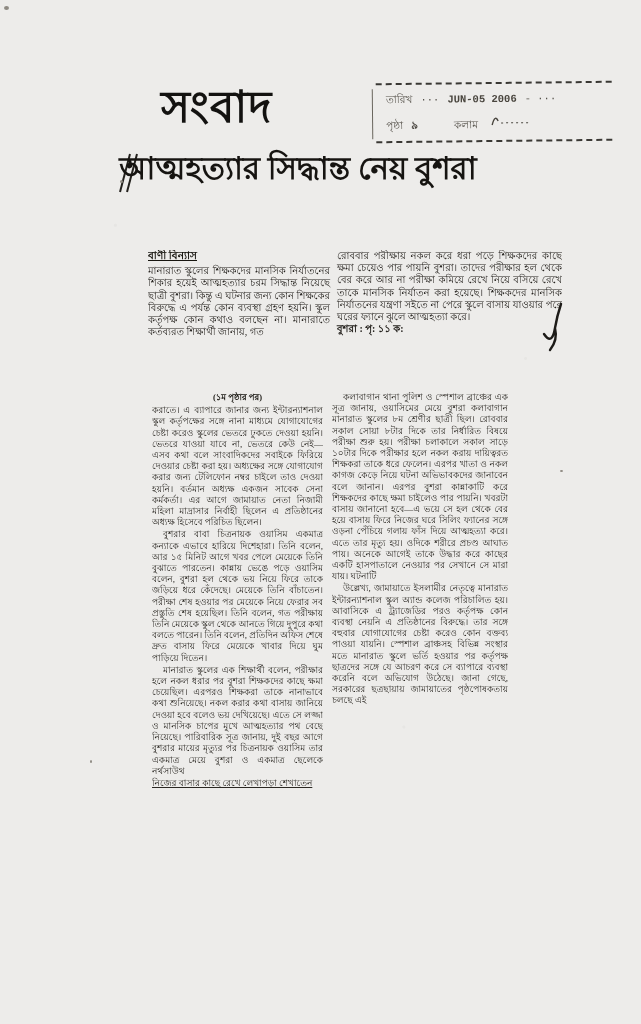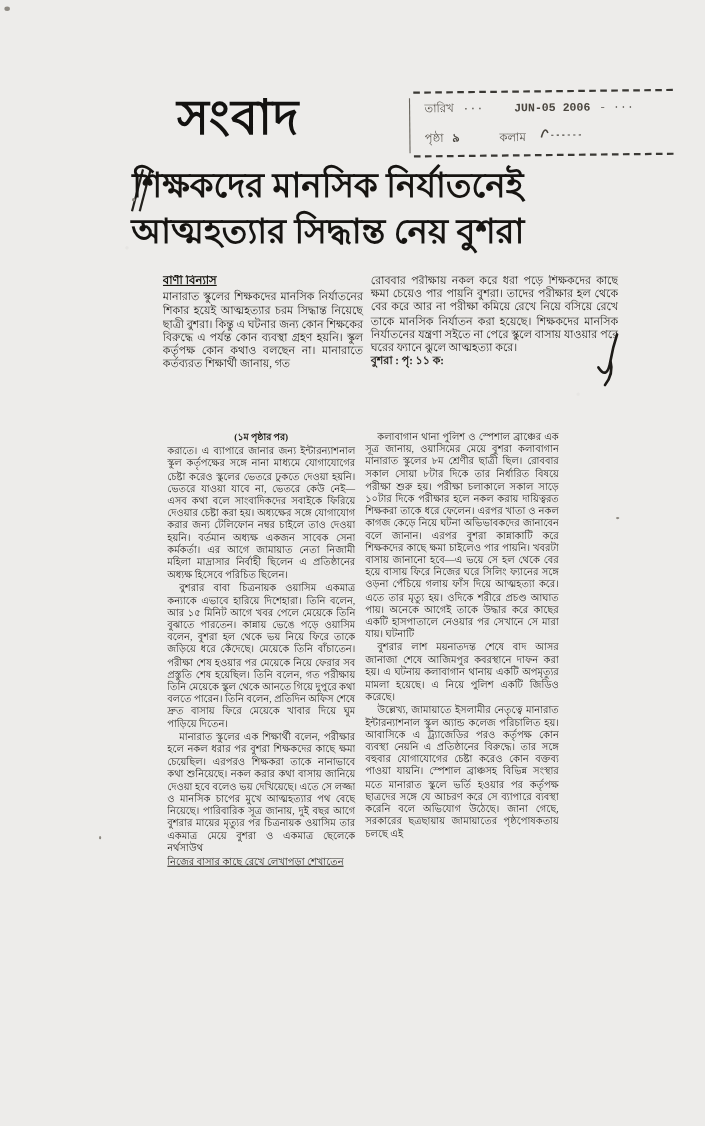--- a/index.html
+++ b/index.html
@@ -25,21 +25,21 @@
     position:absolute;left:376px;top:82px;width:236px;height:60px;
     border-top:2px dashed #3a3834;border-bottom:2px dashed #3a3834;
     transform:rotate(-.6deg);
     color:#55514a;
     font-family:"Liberation Mono","DejaVu Sans Mono",monospace;
     font-size:10.5px;line-height:26px;
     padding:2px 6px 0 10px;box-sizing:border-box;
   }
   .stamp .row{display:flex;gap:8px;align-items:baseline;white-space:nowrap;}
   .stamp .bn{font-family:"Liberation Serif",serif;}
-  .stamp .dateval{font-weight:700;color:#4a463f;margin-left:20px;}
+  .stamp .dateval{font-weight:700;color:#4a463f;}
   .stamp .hand{color:#46423c;font-weight:700;}
   .stamp-tickline{position:absolute;left:-4px;top:4px;height:50px;border-left:1px solid #6a665e;}
   
   .headline{
     position:absolute;left:98px;top:148px;width:400px;
     text-align:center;font-weight:800;color:#161411;
     font-size:31px;line-height:42px;
   }
   .slash-mark{position:absolute;left:118px;top:152px;}
   .subhead{
@@ -102,21 +102,20 @@
       </svg>
     </div>
   </div>
 
   <svg class="slash-mark" width="20" height="44" viewBox="0 0 20 44">
     <path d="M12,2 L2,40" stroke="#23211d" stroke-width="2" fill="none"></path>
     <path d="M19,2 L9,40" stroke="#23211d" stroke-width="2" fill="none"></path>
   </svg>
 
   <div class="headline">
-    <div>শিক্ষকদের মানসিক নির্যাতনেই</div>
     <div>আত্মহত্যার সিদ্ধান্ত নেয় বুশরা</div>
   </div>
 
 
   <div class="a1cols">
     <div class="colL">
       <div class="byline">বাণী বিন্যাস</div>
       <div>মানারাত স্কুলের শিক্ষকদের মানসিক নির্যাতনের শিকার হয়েই আত্মহত্যার চরম সিদ্ধান্ত নিয়েছে ছাত্রী বুশরা। কিন্তু এ ঘটনার জন্য কোন শিক্ষকের বিরুদ্ধে এ পর্যন্ত কোন ব্যবস্থা গ্রহণ হয়নি। স্কুল কর্তৃপক্ষ কোন কথাও বলছেন না। মানারাতে কর্তব্যরত শিক্ষার্থী জানায়, গত</div>
     </div>
     <div class="colR">
@@ -133,21 +132,20 @@
   <div class="a2cols">
     <div class="colL">
       <div class="contnote">(১ম পৃষ্ঠার পর)</div>
       <p class="noindent">করাতে। এ ব্যাপারে জানার জন্য ইন্টারন্যাশনাল স্কুল কর্তৃপক্ষের সঙ্গে নানা মাধ্যমে যোগাযোগের চেষ্টা করেও স্কুলের ভেতরে ঢুকতে দেওয়া হয়নি। ভেতরে যাওয়া যাবে না, ভেতরে কেউ নেই—এসব কথা বলে সাংবাদিকদের সবাইকে ফিরিয়ে দেওয়ার চেষ্টা করা হয়। অধ্যক্ষের সঙ্গে যোগাযোগ করার জন্য টেলিফোন নম্বর চাইলে তাও দেওয়া হয়নি। বর্তমান অধ্যক্ষ একজন সাবেক সেনা কর্মকর্তা। এর আগে জামায়াত নেতা নিজামী মহিলা মাদ্রাসার নির্বাহী ছিলেন এ প্রতিষ্ঠানের অধ্যক্ষ হিসেবে পরিচিত ছিলেন।</p>
       <p>বুশরার বাবা চিত্রনায়ক ওয়াসিম একমাত্র কন্যাকে এভাবে হারিয়ে দিশেহারা। তিনি বলেন, আর ১৫ মিনিট আগে খবর পেলে মেয়েকে তিনি বুঝাতে পারতেন। কান্নায় ভেঙে পড়ে ওয়াসিম বলেন, বুশরা হল থেকে ভয় নিয়ে ফিরে তাকে জড়িয়ে ধরে কেঁদেছে। মেয়েকে তিনি বাঁচাতেন। পরীক্ষা শেষ হওয়ার পর মেয়েকে নিয়ে ফেরার সব প্রস্তুতি শেষ হয়েছিল। তিনি বলেন, গত পরীক্ষায় তিনি মেয়েকে স্কুল থেকে আনতে গিয়ে দুপুরে কথা বলতে পারেন। তিনি বলেন, প্রতিদিন অফিস শেষে দ্রুত বাসায় ফিরে মেয়েকে খাবার দিয়ে ঘুম পাড়িয়ে দিতেন।</p>
       <p>মানারাত স্কুলের এক শিক্ষার্থী বলেন, পরীক্ষার হলে নকল ধরার পর বুশরা শিক্ষকদের কাছে ক্ষমা চেয়েছিল। এরপরও শিক্ষকরা তাকে নানাভাবে কথা শুনিয়েছে। নকল করার কথা বাসায় জানিয়ে দেওয়া হবে বলেও ভয় দেখিয়েছে। এতে সে লজ্জা ও মানসিক চাপের মুখে আত্মহত্যার পথ বেছে নিয়েছে। পারিবারিক সূত্র জানায়, দুই বছর আগে বুশরার মায়ের মৃত্যুর পর চিত্রনায়ক ওয়াসিম তার একমাত্র মেয়ে বুশরা ও একমাত্র ছেলেকে নর্থসাউথ</p>
       <p class="noindent endmark">নিজের বাসার কাছে রেখে লেখাপড়া শেখাতেন</p>
     </div>
     <div class="colR">
       <p>কলাবাগান থানা পুলিশ ও স্পেশাল ব্রাঞ্চের এক সূত্র জানায়, ওয়াসিমের মেয়ে বুশরা কলাবাগান মানারাত স্কুলের ৮ম শ্রেণীর ছাত্রী ছিল। রোববার সকাল সোয়া ৮টার দিকে তার নির্ধারিত বিষয়ে পরীক্ষা শুরু হয়। পরীক্ষা চলাকালে সকাল সাড়ে ১০টার দিকে পরীক্ষার হলে নকল করায় দায়িত্বরত শিক্ষকরা তাকে ধরে ফেলেন। এরপর খাতা ও নকল কাগজ কেড়ে নিয়ে ঘটনা অভিভাবকদের জানাবেন বলে জানান। এরপর বুশরা কান্নাকাটি করে শিক্ষকদের কাছে ক্ষমা চাইলেও পার পায়নি। খবরটা বাসায় জানানো হবে—এ ভয়ে সে হল থেকে বের হয়ে বাসায় ফিরে নিজের ঘরে সিলিং ফ্যানের সঙ্গে ওড়না পেঁচিয়ে গলায় ফাঁস দিয়ে আত্মহত্যা করে। এতে তার মৃত্যু হয়। ওদিকে শরীরে প্রচণ্ড আঘাত পায়। অনেকে আগেই তাকে উদ্ধার করে কাছের একটি হাসপাতালে নেওয়ার পর সেখানে সে মারা যায়। ঘটনাটি</p>
-      <p>বুশরার লাশ ময়নাতদন্ত শেষে বাদ আসর জানাজা শেষে আজিমপুর কবরস্থানে দাফন করা হয়। এ ঘটনায় কলাবাগান থানায় একটি অপমৃত্যুর মামলা হয়েছে। এ নিয়ে পুলিশ একটি জিডিও করেছে।</p>
       <p>উল্লেখ্য, জামায়াতে ইসলামীর নেতৃত্বে মানারাত ইন্টারন্যাশনাল স্কুল অ্যান্ড কলেজ পরিচালিত হয়। আবাসিকে এ ট্র্যাজেডির পরও কর্তৃপক্ষ কোন ব্যবস্থা নেয়নি এ প্রতিষ্ঠানের বিরুদ্ধে। তার সঙ্গে বহুবার যোগাযোগের চেষ্টা করেও কোন বক্তব্য পাওয়া যায়নি। স্পেশাল ব্রাঞ্চসহ বিভিন্ন সংস্থার মতে মানারাত স্কুলে ভর্তি হওয়ার পর কর্তৃপক্ষ ছাত্রদের সঙ্গে যে আচরণ করে সে ব্যাপারে ব্যবস্থা করেনি বলে অভিযোগ উঠেছে। জানা গেছে, সরকারের ছত্রছায়ায় জামায়াতের পৃষ্ঠপোষকতায় চলছে এই</p>
     </div>
   </div>
 
   <div class="speck" style="left:4px;top:6px;width:5px;height:4px;"></div>
   <div class="speck" style="left:120px;top:180px;width:3px;height:3px;"></div>
   <div class="speck" style="left:560px;top:470px;width:3px;height:2px;"></div>
   <div class="speck" style="left:90px;top:760px;width:2px;height:3px;"></div>
 
 </div>

